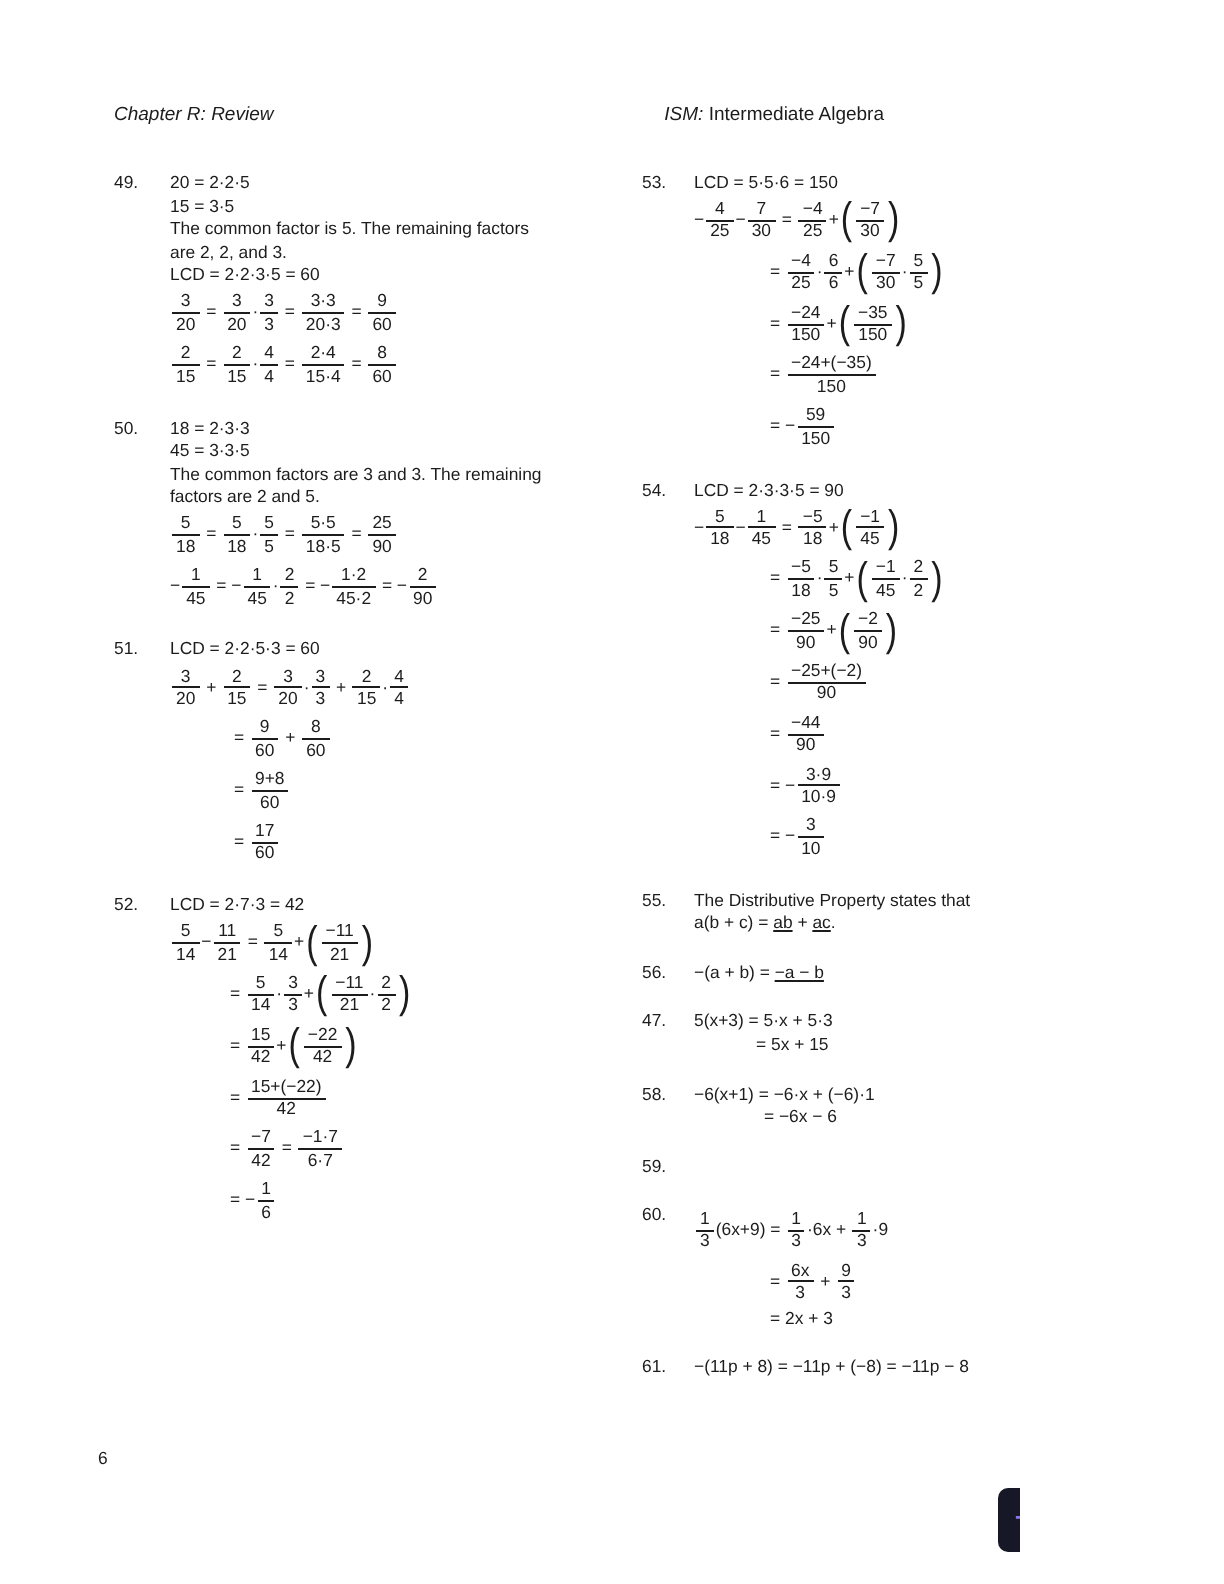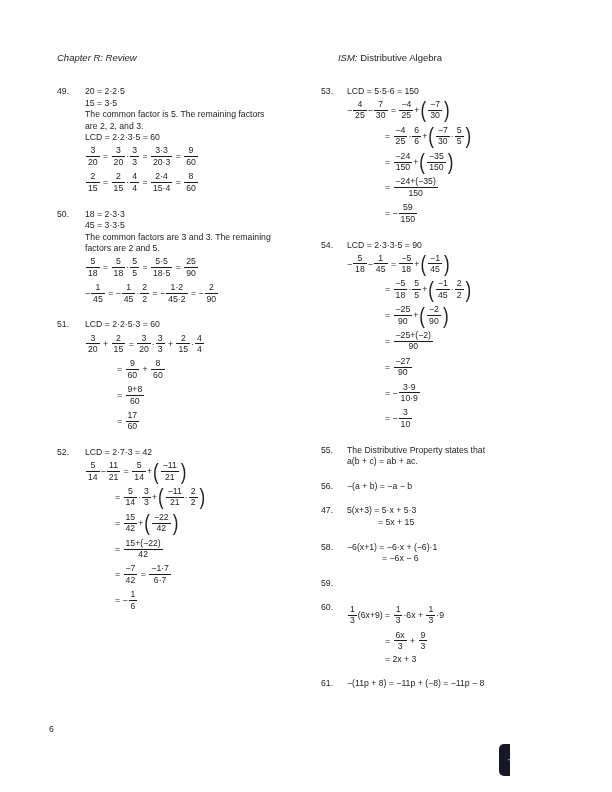--- a/index.html
+++ b/index.html
@@ -23,40 +23,40 @@
   .col-right .pnum{width:20px;}
   .pbody{flex:1;min-width:0;}
   .line{line-height:11.6px;white-space:nowrap;}
   .line.f{line-height:normal;padding:2.5px 0;}
   
   .frac{display:inline-block;vertical-align:middle;text-align:center;margin:0 1px;line-height:1.08;}
   .fnum{display:block;padding:0 2px 0.5px 2px;border-bottom:1px solid #1c1c1c;}
   .fden{display:block;padding:0.5px 2px 0 2px;}
   .bigp{display:inline-block;font-size:17px;line-height:0;vertical-align:middle;
         transform:scaleY(1.3);margin:0 1px;font-weight:300;}
-  .ul{}
+  .ul{text-decoration:underline;}
   
   .pageno{position:absolute;left:49px;top:724px;font-size:8.7px;}
   .logo{
     position:absolute;left:499px;top:744px;width:82px;height:32px;
     border-radius:5px;display:flex;align-items:center;background:#161828;
   }
   .logo-plus{font-size:19px;font-weight:300;line-height:1;margin:0 5px 2px 8px;color:#8678e9;}
   .logo-text{font-size:13px;font-weight:bold;letter-spacing:0.2px;}
   .lt-a{color:#ffffff;}
   .lt-b{color:#8b7cf0;}
 </style>
 </head>
 <body>
 
 <div class="page" style="color: rgb(28, 28, 28);">
 
   <div class="header">
     <span class="h-left">Chapter R: Review</span>
-    <span class="h-right"><span class="it">ISM:</span><span> Distributive Algebra</span></span>
+    <span class="h-right"><span class="it">ISM:</span><span> Intermediate Algebra</span></span>
   </div>
 
   <div class="col col-left" id="col-left">
       <div class="problem">
         <div class="pnum">49.</div>
         <div class="pbody">
           <div class="line">20 = 2·2·5</div>
           <div class="line">15 = 3·5</div>
           <div class="line">The common factor is 5. The remaining factors</div>
           <div class="line">are 2, 2, and 3.</div>
@@ -112,21 +112,21 @@
         </div>
       </div>
       <div class="problem">
         <div class="pnum">54.</div>
         <div class="pbody">
           <div class="line">LCD = 2·3·3·5 = 90</div>
           <div class="line f">−<span class="frac"><span class="fnum">5</span><span class="fden">18</span></span>−<span class="frac"><span class="fnum">1</span><span class="fden">45</span></span> = <span class="frac"><span class="fnum">−5</span><span class="fden">18</span></span>+<span class="bigp">(</span><span class="frac"><span class="fnum">−1</span><span class="fden">45</span></span><span class="bigp">)</span></div>
           <div class="line f" style="padding-left: 38px;">= <span class="frac"><span class="fnum">−5</span><span class="fden">18</span></span>·<span class="frac"><span class="fnum">5</span><span class="fden">5</span></span>+<span class="bigp">(</span><span class="frac"><span class="fnum">−1</span><span class="fden">45</span></span>·<span class="frac"><span class="fnum">2</span><span class="fden">2</span></span><span class="bigp">)</span></div>
           <div class="line f" style="padding-left: 38px;">= <span class="frac"><span class="fnum">−25</span><span class="fden">90</span></span>+<span class="bigp">(</span><span class="frac"><span class="fnum">−2</span><span class="fden">90</span></span><span class="bigp">)</span></div>
           <div class="line f" style="padding-left: 38px;">= <span class="frac"><span class="fnum">−25+(−2)</span><span class="fden">90</span></span></div>
-          <div class="line f" style="padding-left: 38px;">= <span class="frac"><span class="fnum">−27</span><span class="fden">90</span></span></div>
+          <div class="line f" style="padding-left: 38px;">= <span class="frac"><span class="fnum">−44</span><span class="fden">90</span></span></div>
           <div class="line f" style="padding-left: 38px;">= −<span class="frac"><span class="fnum">3·9</span><span class="fden">10·9</span></span></div>
           <div class="line f" style="padding-left: 38px;">= −<span class="frac"><span class="fnum">3</span><span class="fden">10</span></span></div>
         </div>
       </div>
       <div class="problem">
         <div class="pnum">55.</div>
         <div class="pbody">
           <div class="line">The Distributive Property states that</div>
           <div class="line">a(b + c) = <span class="ul">ab</span> + <span class="ul">ac</span>.</div>
         </div>

